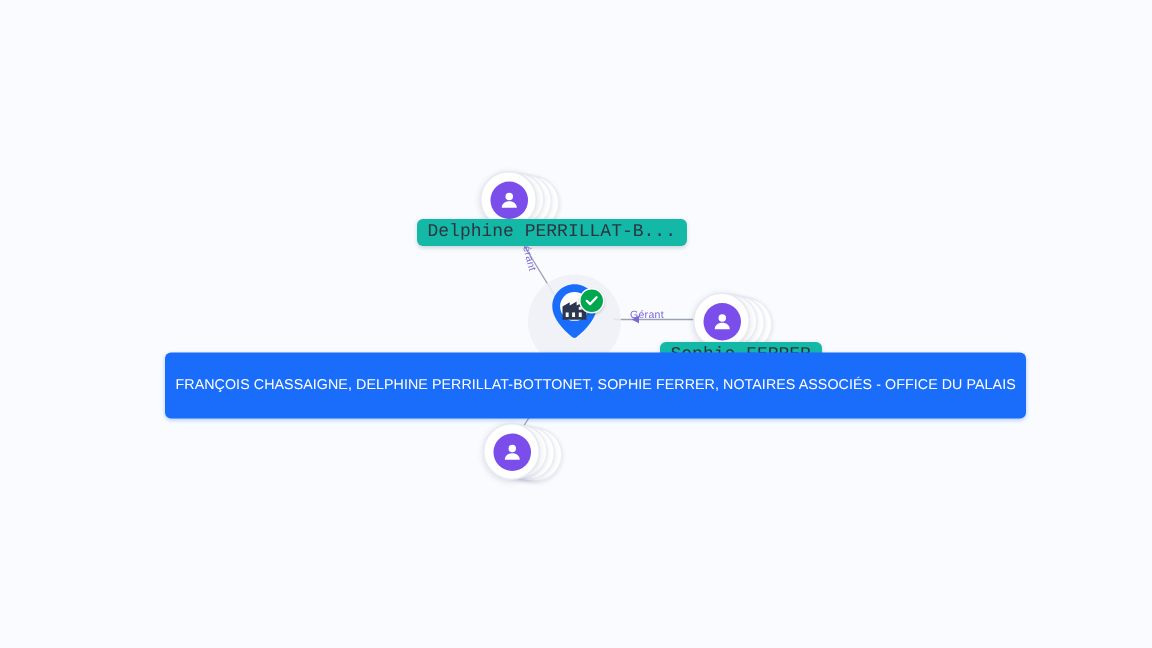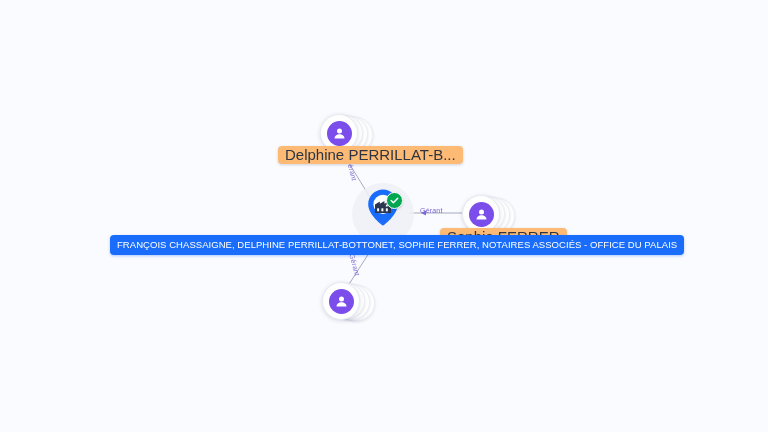--- a/index.html
+++ b/index.html
@@ -90,29 +90,29 @@
     background: #7b4dea;
     display: flex;
     align-items: center;
     justify-content: center;
   }
   .avatar-circle svg { display: block; }
 
   
   .name-chip {
     position: absolute;
-    background: #fdba74;
+    background: #14b8a6;
     border-radius: 4px;
     box-shadow: 0 1px 3px rgba(40,50,90,.20);
-    font-size: 15px;
+    font-size: 12px;
     color: #2e3440;
     padding: 3px 7px 4px 7px;
     white-space: nowrap;
     line-height: 11px;
-    font-family: Liberation Sans, sans-serif;
+    font-family: Liberation Mono, monospace;
   }
 
   
   #company-node {
     position: absolute;
     left: 352px;
     top: 183px;
     width: 64px;
     height: 64px;
   }
@@ -161,21 +161,21 @@
     position: absolute;
     left: 110px;
     top: 235px;
     height: 20px;
     line-height: 20px;
     background: #1a6dfa;
     color: #ffffff;
     border-radius: 4px;
     font-size: 9.5px;
     letter-spacing: .05px;
-    padding: 0 7px;
+    padding: 12px 7px;
     white-space: nowrap;
     box-shadow: 0 1px 3px rgba(26,109,250,.35);
     font-family: "Liberation Sans", sans-serif;
   }
 </style>
 </head>
 <body>
 
 <div id="graph-canvas">
 

